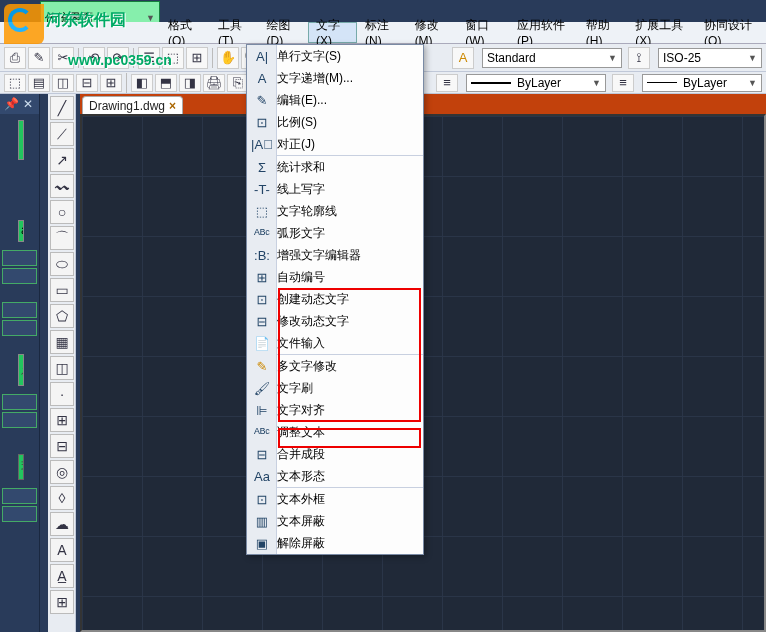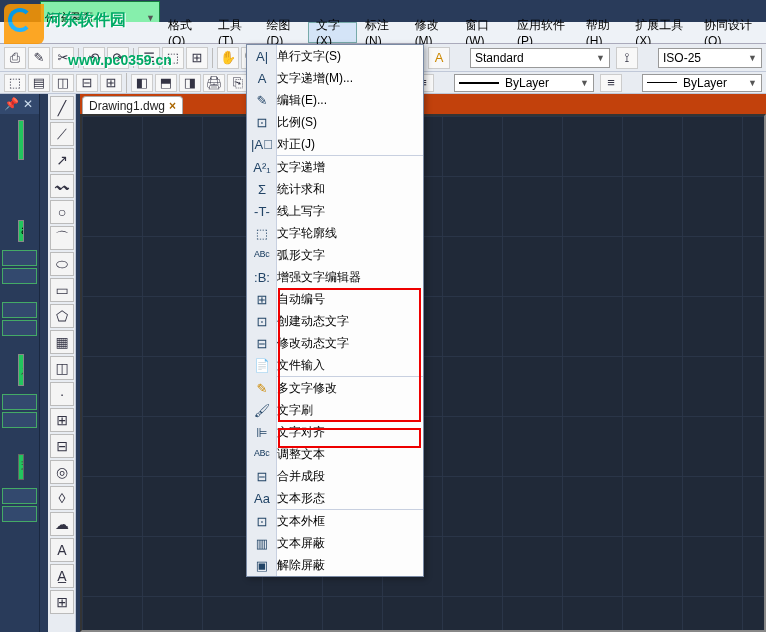--- a/index.html
+++ b/index.html
@@ -16,21 +16,21 @@
 
 .menubar { position: absolute; top: 22px; left: 0; right: 0; height: 22px; background: #eef2f7; border-bottom: 1px solid #aab; display: flex; padding-left: 160px; }
 .menubar .mitem { padding: 3px 8px; cursor: pointer; display: flex; align-items: center; }
 .menubar .mitem.active { background: #d4e4f7; border: 1px solid #7aa; padding: 2px 7px; }
 
 .ribbon1 { position: absolute; top: 44px; left: 0; right: 0; height: 28px; background: #e8ecf2; border-bottom: 1px solid #c0c8d8; display: flex; align-items: center; padding: 2px 4px; gap: 2px; }
 .ribbon2 { position: absolute; top: 72px; left: 0; right: 0; height: 22px; background: #e8ecf2; border-bottom: 1px solid #c0c8d8; display: flex; align-items: center; padding: 2px 4px; gap: 2px; }
 .tool-ico { width: 22px; height: 22px; background: #f8f8f8; border: 1px solid #ccc; display: flex; align-items: center; justify-content: center; font-size: 13px; color: #334; }
 .sep { width: 1px; height: 20px; background: #bbb; margin: 0 2px; }
 
-.style-combo { height: 20px; border: 1px solid #999; background: #fff; display: flex; align-items: center; padding: 0 4px; gap: 6px; margin-left: 18px; }
+.style-combo { height: 20px; border: 1px solid #999; background: #fff; display: flex; align-items: center; padding: 0 4px; gap: 6px; margin-left: 6px; }
 .combo-arrow { font-size: 9px; color: #555; margin-left: auto; }
 
 .left-panel { position: absolute; top: 94px; left: 0; width: 40px; bottom: 0; background: #293b5a; border-right: 1px solid #1a2840; }
 .panel-header { height: 20px; background: #33496e; display: flex; align-items: center; justify-content: flex-end; padding: 0 4px; color: #cde; }
 .panel-pin { width: 14px; height: 14px; display: flex; align-items: center; justify-content: center; cursor: pointer; }
 .panel-close { width: 14px; height: 14px; display: flex; align-items: center; justify-content: center; margin-left: 2px; cursor: pointer; }
 .layer-box { margin: 6px 18px; background: #22c55e; height: 40px; border: 1px solid #888; padding: 2px; font-size: 10px; overflow: hidden; }
 .layer-group { margin: 8px 2px 0 2px; }
 .layer-row { height: 16px; background: #33496e; margin-bottom: 2px; border: 1px solid #4a6; }
 .layer-row2 { margin-top: 18px; }
@@ -253,24 +253,20 @@
     <div class="dd-ico">⊡</div>
     <div class="dd-label">比例(S)</div>
   </div>
   <div class="dd-item">
     <div class="dd-ico">|A⃞</div>
     <div class="dd-label">对正(J)</div>
   </div>
   <div class="dd-sep"></div>
 
   <div class="dd-item">
-    <div class="dd-ico">A²₁</div>
-    <div class="dd-label">文字递增</div>
-  </div>
-  <div class="dd-item">
     <div class="dd-ico">Σ</div>
     <div class="dd-label">统计求和</div>
   </div>
   <div class="dd-item">
     <div class="dd-ico">-T-</div>
     <div class="dd-label">线上写字</div>
   </div>
   <div class="dd-item">
     <div class="dd-ico">⬚</div>
     <div class="dd-label">文字轮廓线</div>

